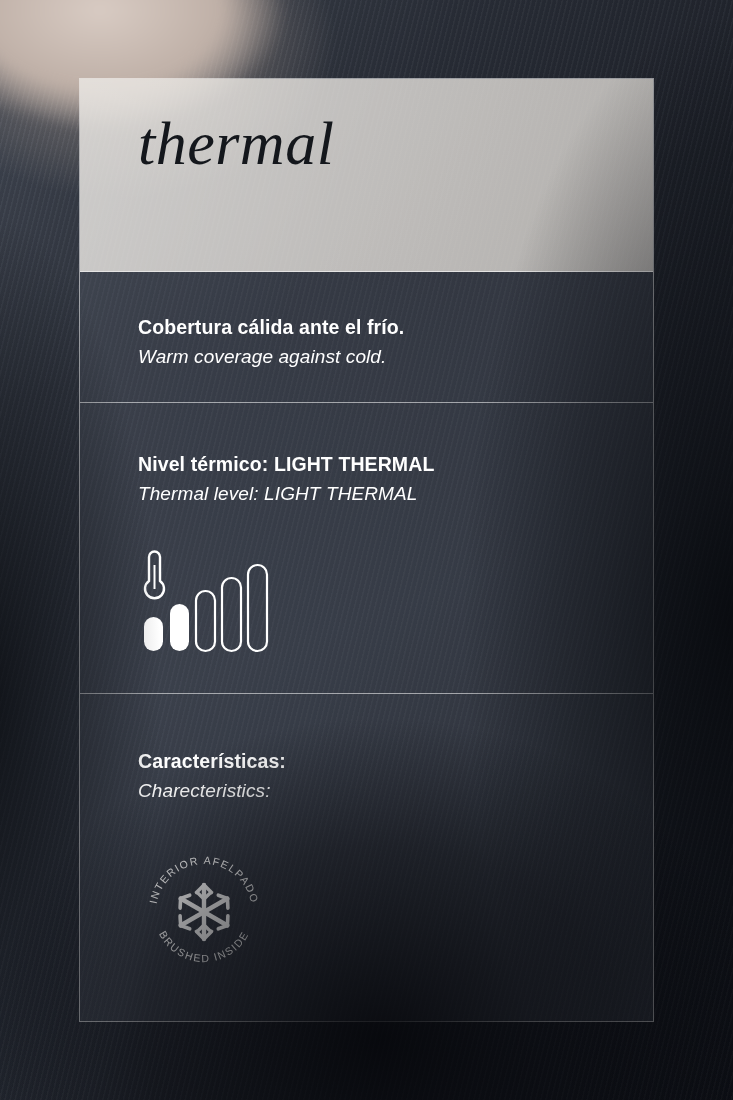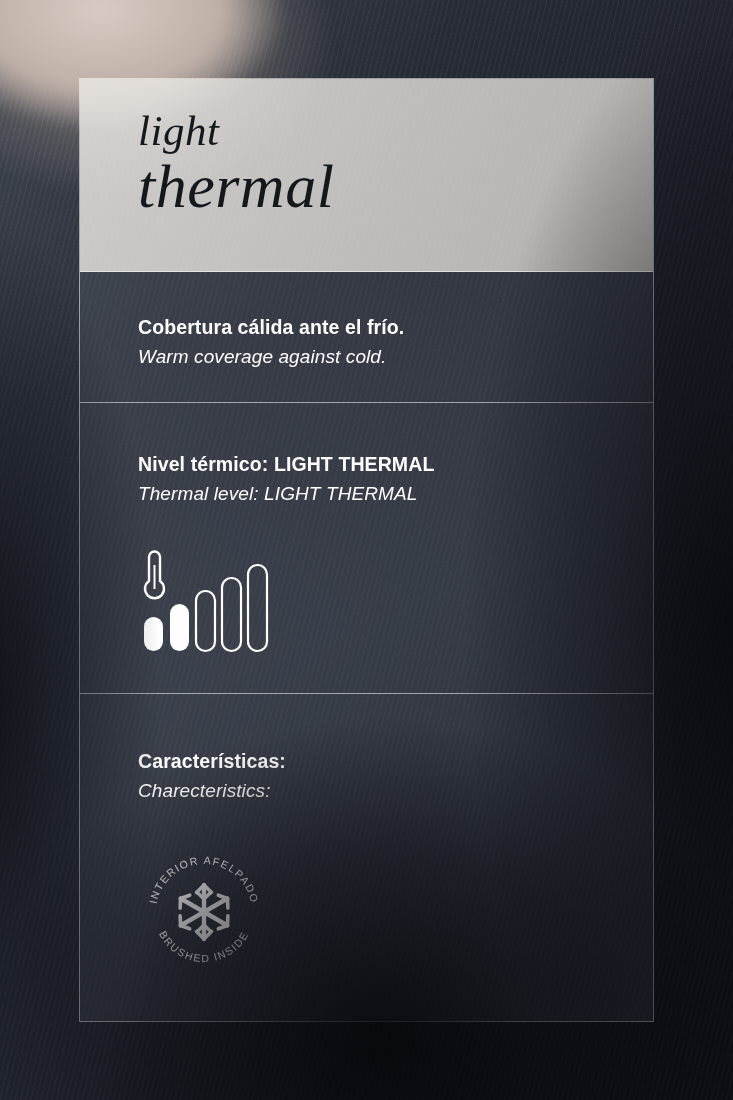--- a/index.html
+++ b/index.html
@@ -157,21 +157,20 @@
 </head>
 <body>
 
 <div class="stage">
   <div class="skin-patch"></div>
 
   <div class="card">
 
     <div class="card-header">
       <div class="title-wrap">
-        <div class="title-line1">light</div>
         <div class="title-line2">thermal</div>
       </div>
     </div>
 
     <div class="section sec-tagline">
       <div class="line-es">Cobertura cálida ante el frío.</div>
       <div class="line-en">Warm coverage against cold.</div>
     </div>
 
     <div class="section sec-level">

